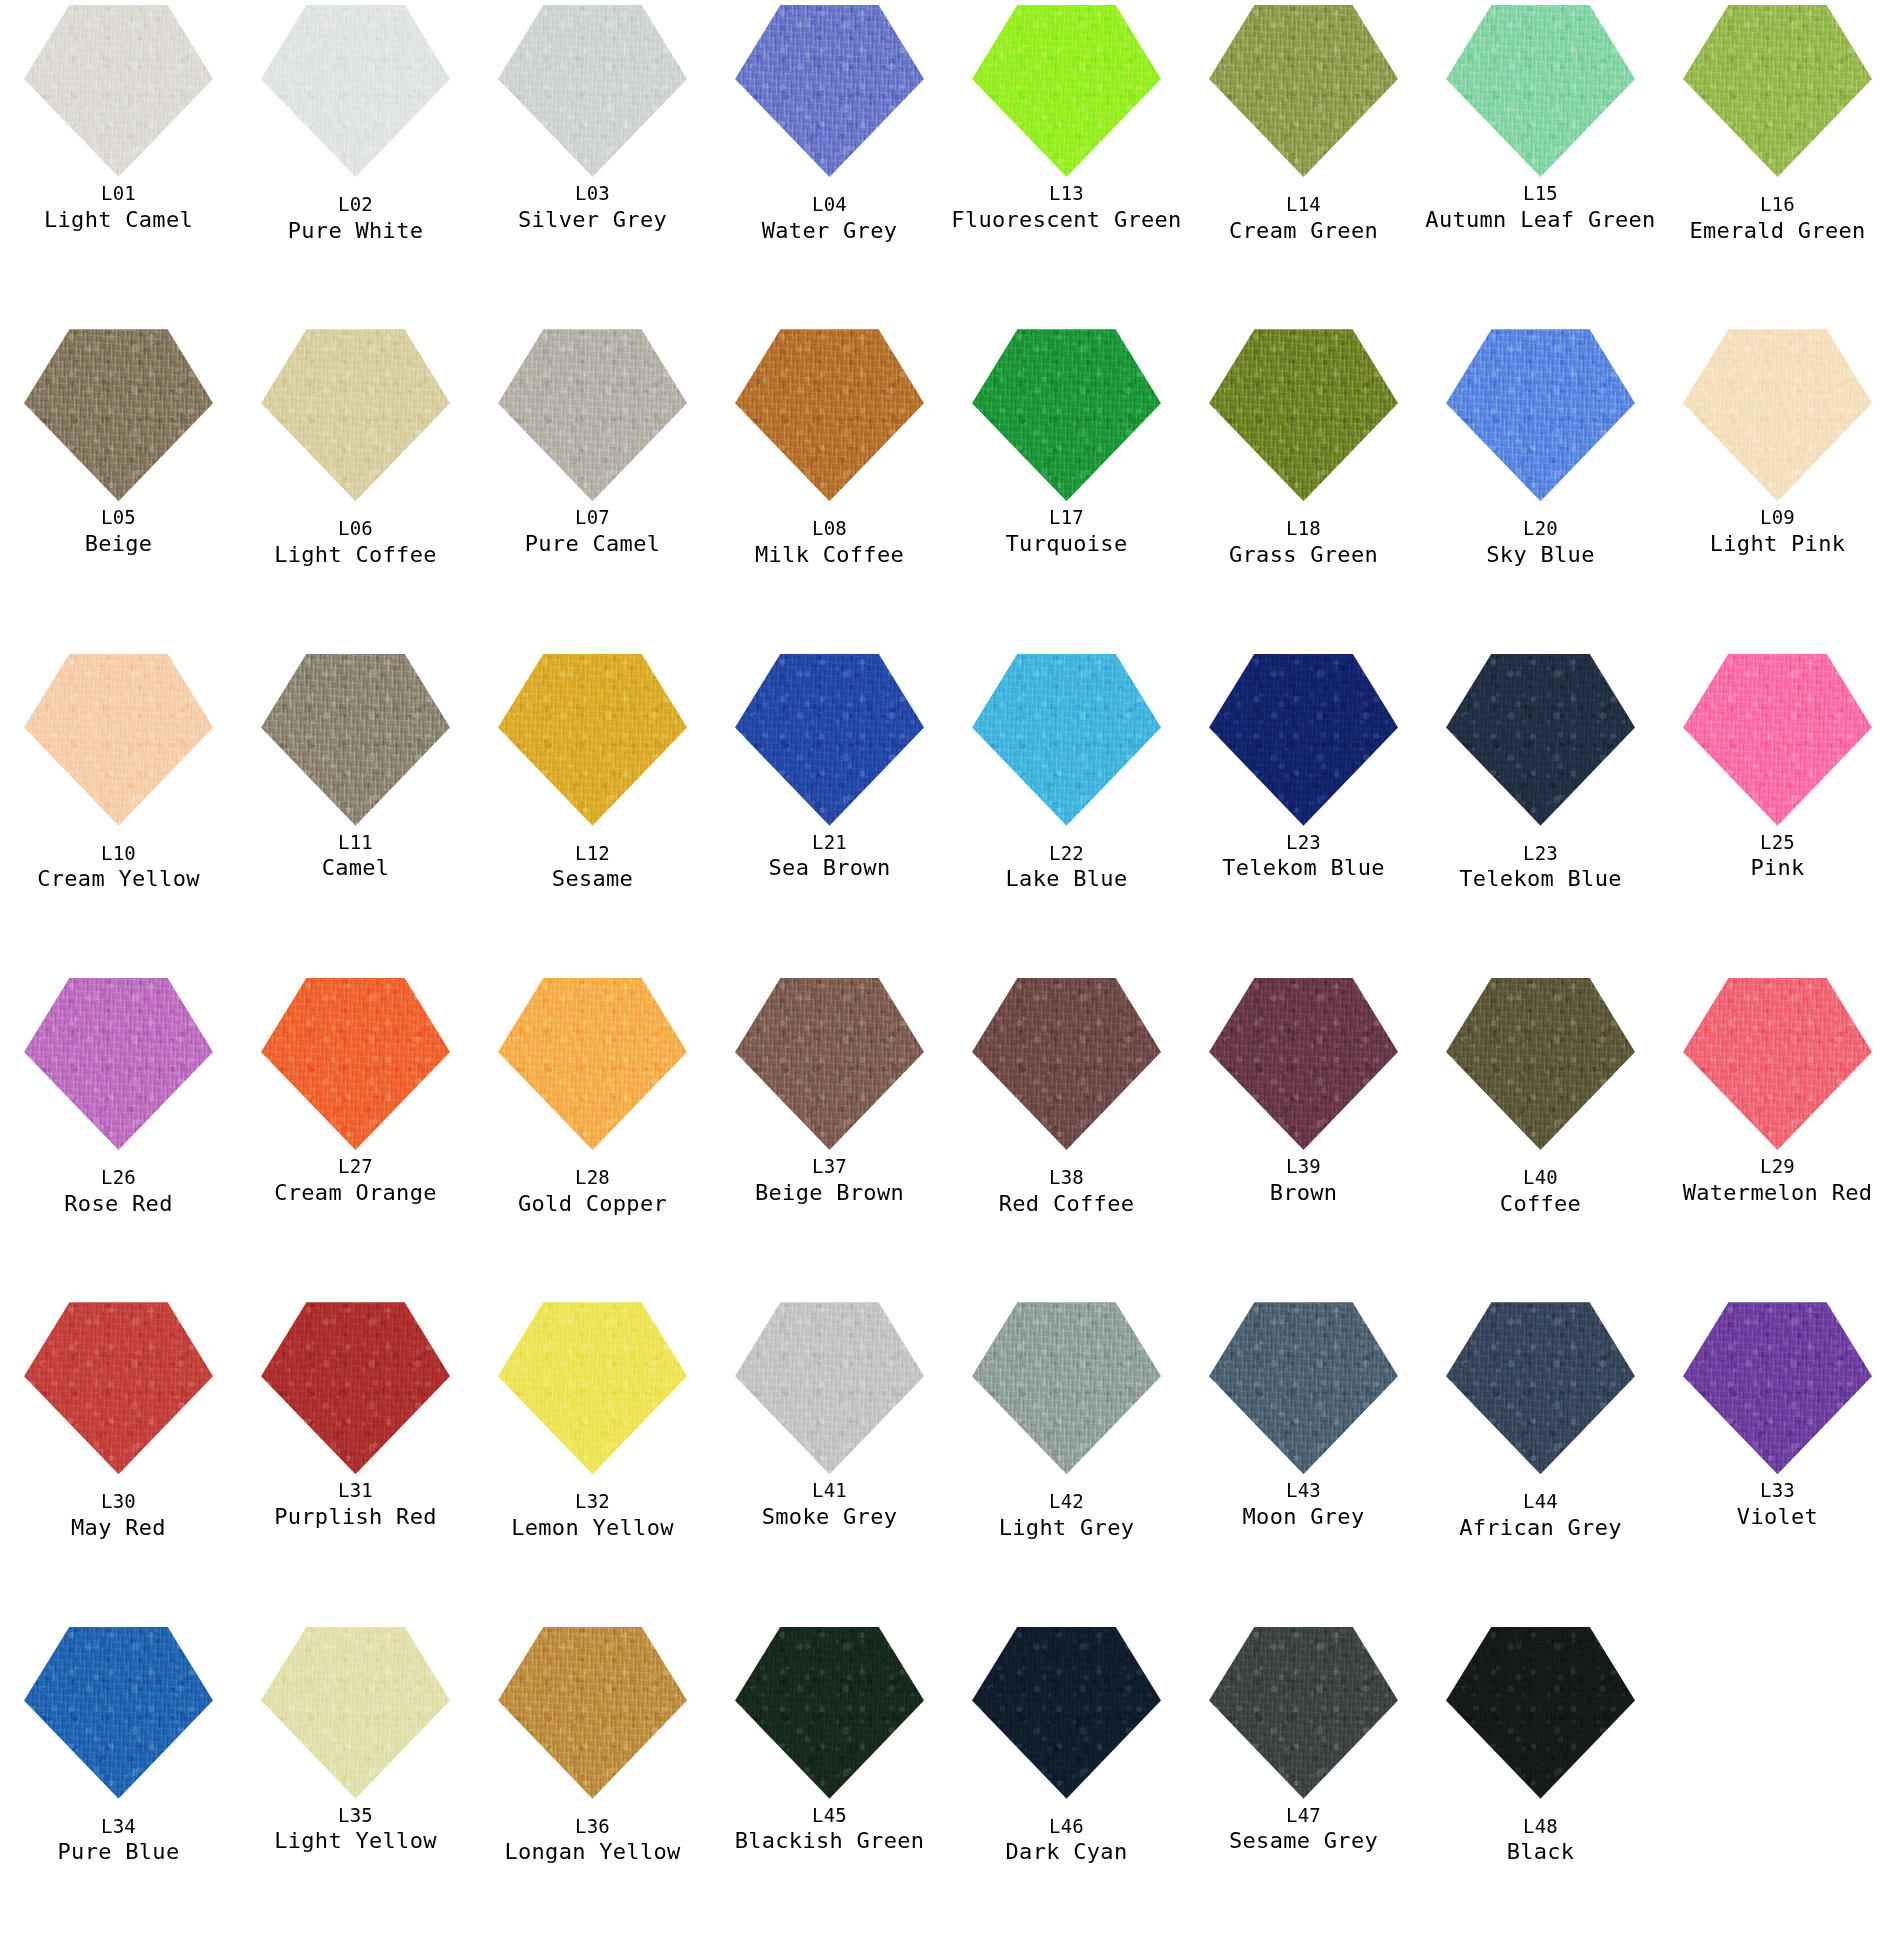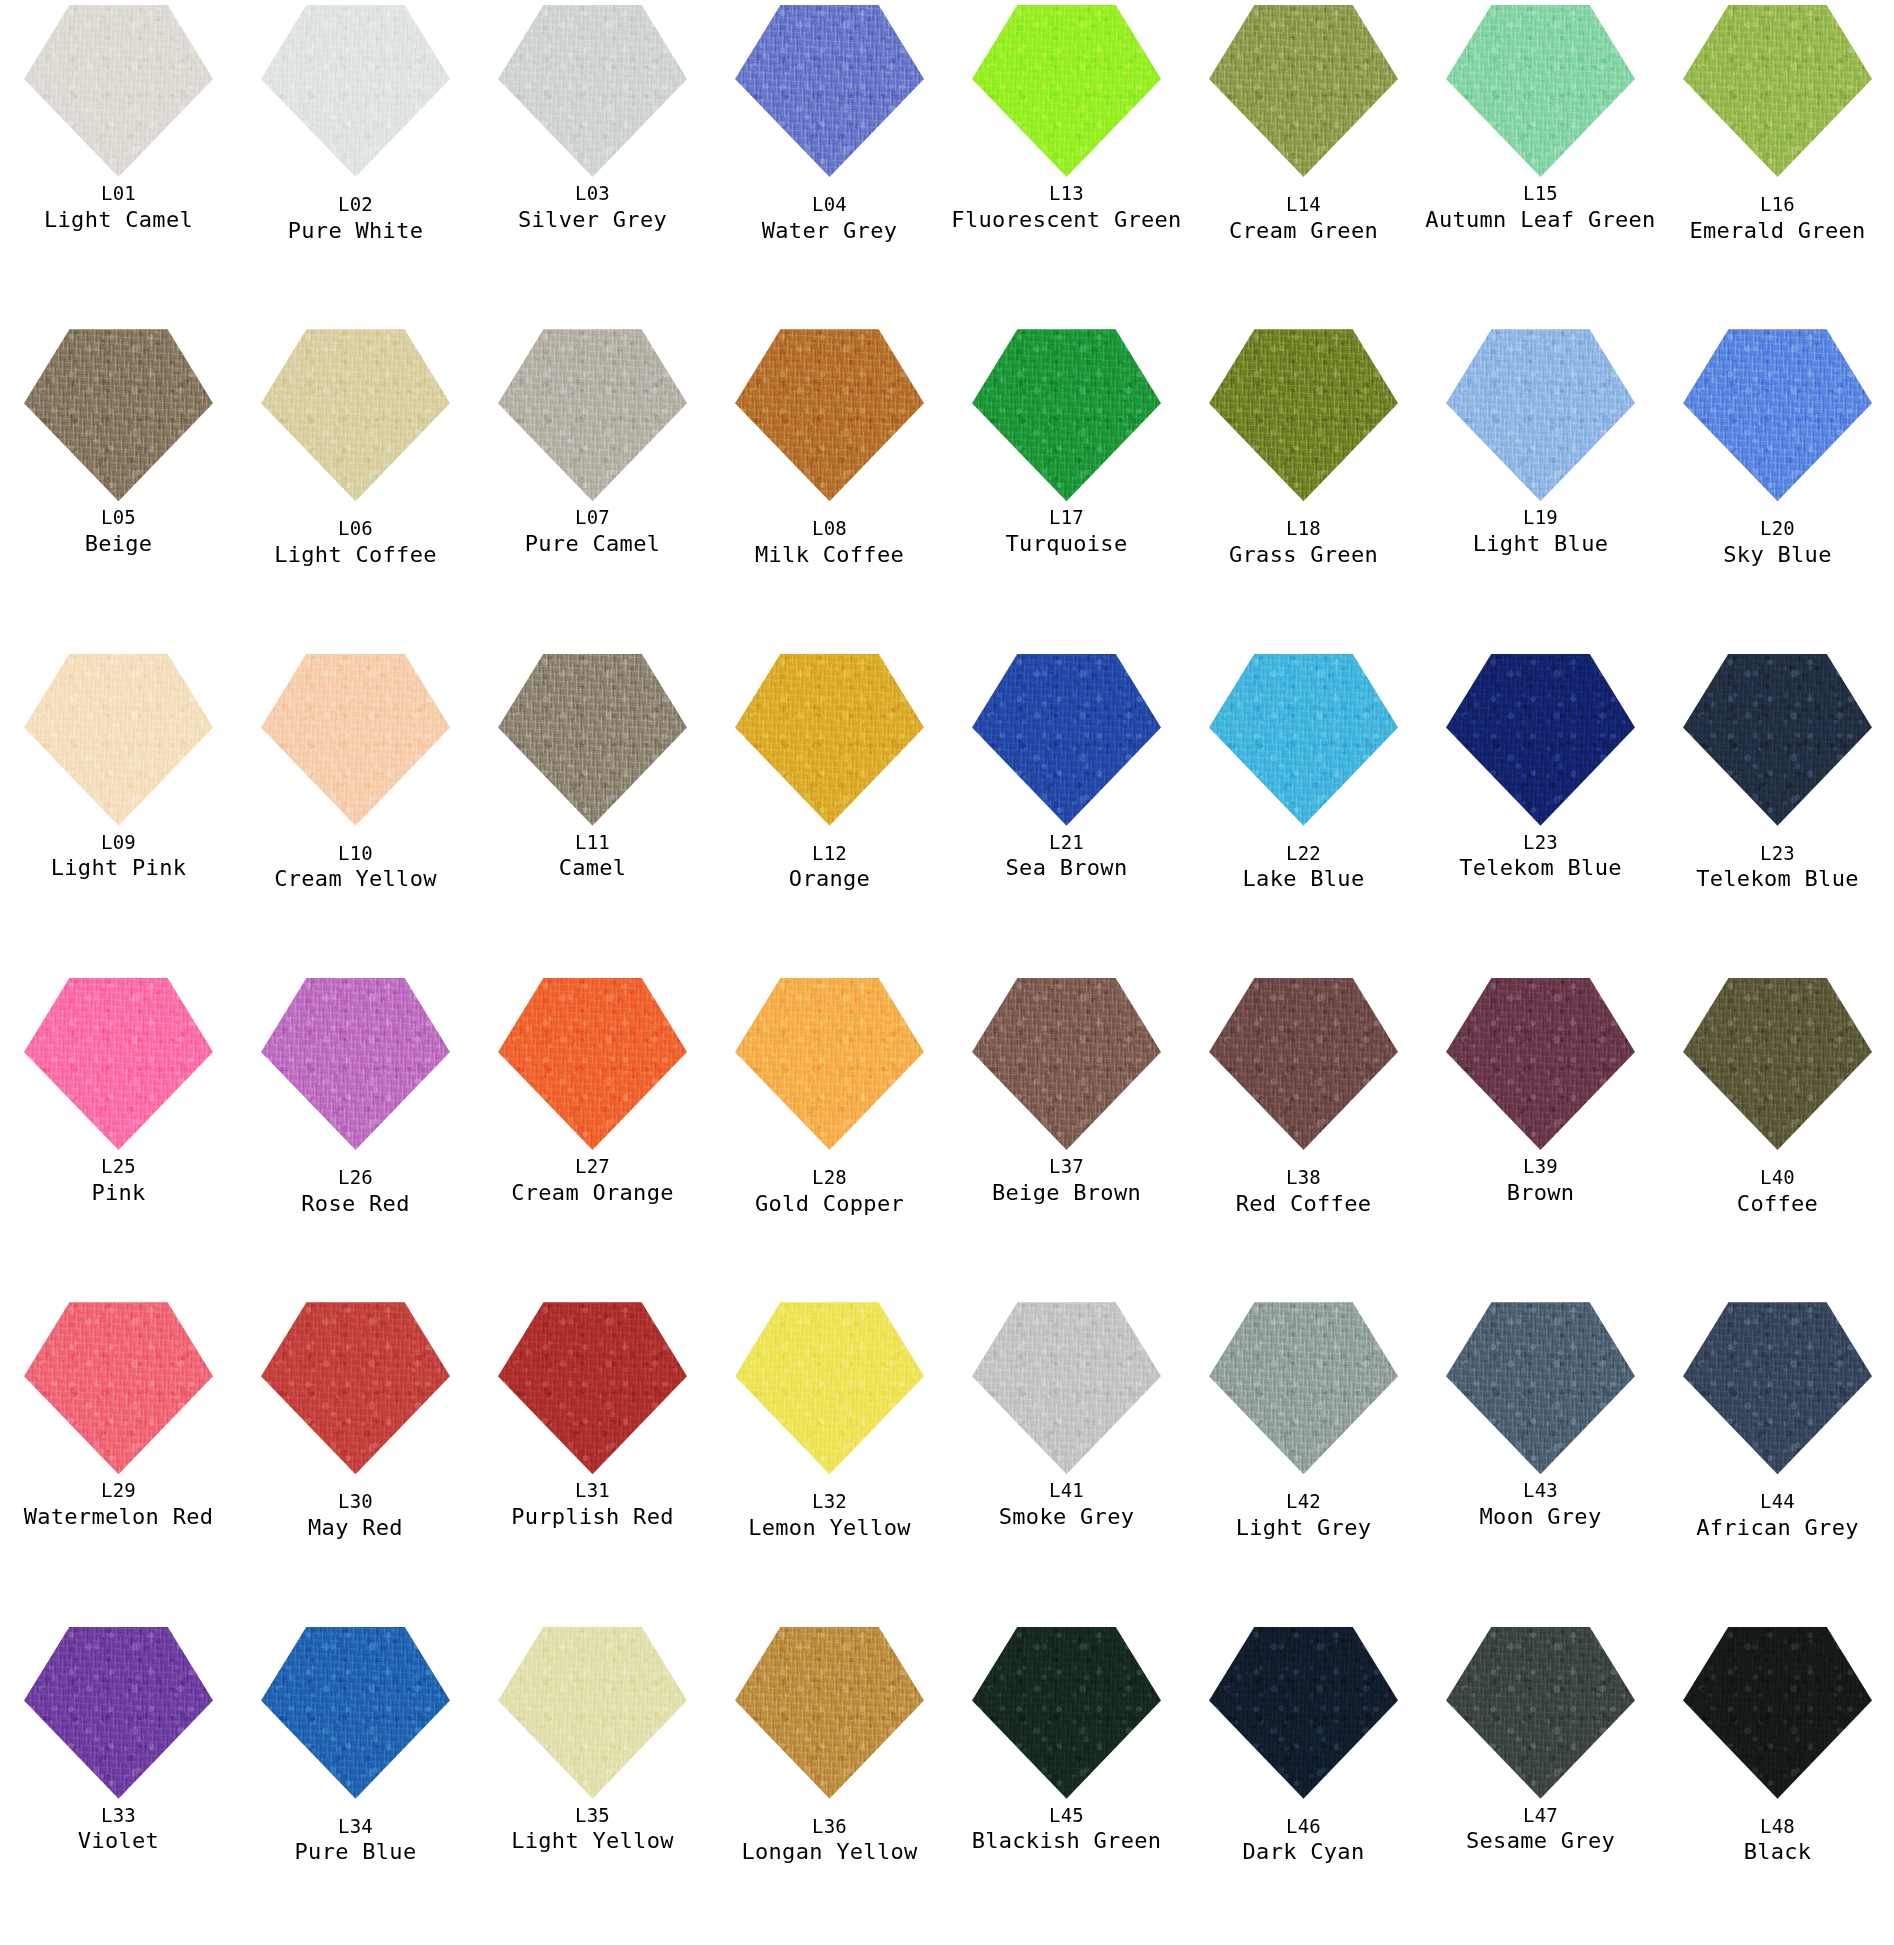--- a/index.html
+++ b/index.html
@@ -291,32 +291,20 @@
             <div class="tex2"></div>
           </div>
         </div>
         <div class="caption cap-low">
           <span class="code">L18</span>
           <span class="name">Grass Green</span>
         </div>
       </div>
       <div class="cell">
         <div class="swatch-wrap">
-          <div class="swatch" style="background-color: rgb(143, 182, 228);">
-            <div class="tex"></div>
-            <div class="tex2"></div>
-          </div>
-        </div>
-        <div class="caption cap-high">
-          <span class="code">L19</span>
-          <span class="name">Light Blue</span>
-        </div>
-      </div>
-      <div class="cell">
-        <div class="swatch-wrap">
           <div class="swatch" style="background-color: rgb(91, 134, 224);">
             <div class="tex"></div>
             <div class="tex2"></div>
           </div>
         </div>
         <div class="caption cap-low">
           <span class="code">L20</span>
           <span class="name">Sky Blue</span>
         </div>
       </div>
@@ -358,21 +346,21 @@
       </div>
       <div class="cell">
         <div class="swatch-wrap">
           <div class="swatch" style="background-color: rgb(219, 171, 44);">
             <div class="tex"></div>
             <div class="tex2"></div>
           </div>
         </div>
         <div class="caption cap-low">
           <span class="code">L12</span>
-          <span class="name">Orange</span>
+          <span class="name">Sesame</span>
         </div>
       </div>
       <div class="cell">
         <div class="swatch-wrap">
           <div class="swatch" style="background-color: rgb(37, 72, 166);">
             <div class="tex"></div>
             <div class="tex2"></div>
           </div>
         </div>
         <div class="caption cap-high">

